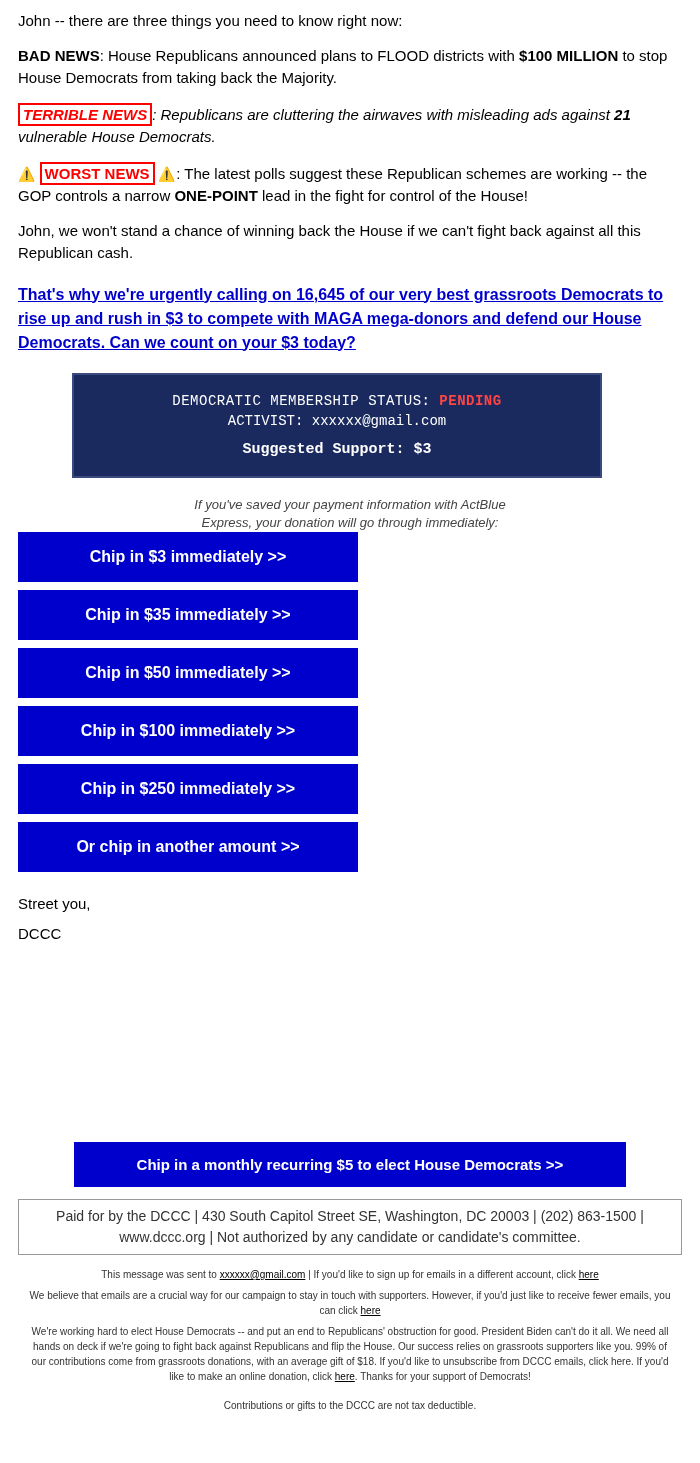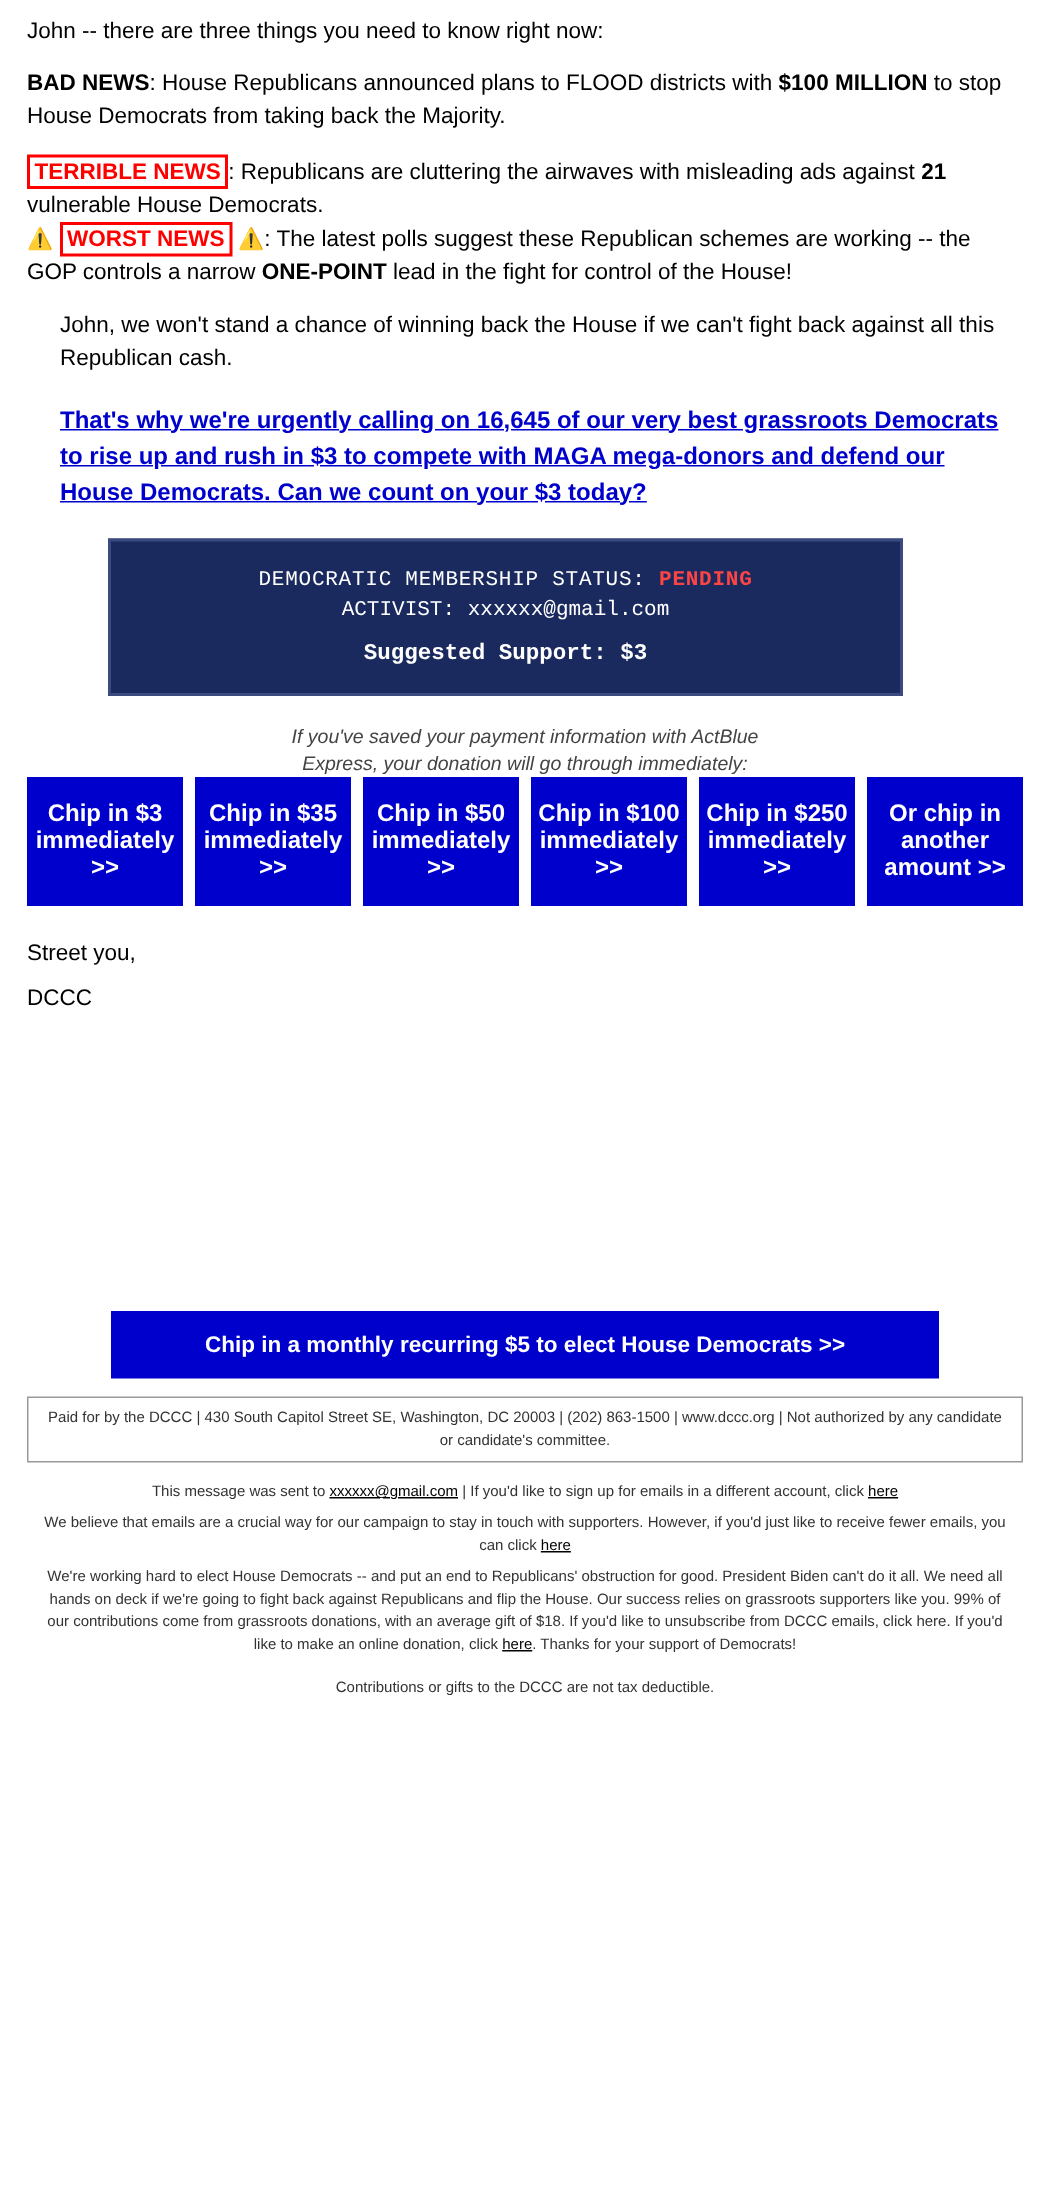--- a/index.html
+++ b/index.html
@@ -21,23 +21,24 @@
     }
     .bad-news-section {
       margin-bottom: 14px;
       font-size: 15px;
       line-height: 1.5;
     }
     .bad-news-label {
       font-weight: bold;
     }
     .terrible-news-section {
-      margin-bottom: 0;
-      font-size: 15px;
-      line-height: 1.5;
+      margin-bottom: 14px;
+      font-size: 15px;
+      line-height: 1.5;
+      font-style: italic;
     }
     .terrible-news-label {
       font-weight: bold;
       border: 2px solid red;
       padding: 1px 3px;
       color: red;
       display: inline;
     }
     .worst-news-section {
       margin-bottom: 12px;
@@ -48,21 +49,20 @@
       font-weight: bold;
       border: 2px solid red;
       padding: 1px 3px;
       color: red;
       display: inline;
     }
     .call-to-action {
       margin-bottom: 18px;
       font-size: 15px;
       line-height: 1.5;
-      margin-left: 22px;
     }
     .call-to-action a {
       color: #0000cc;
       text-decoration: underline;
       font-size: 16px;
       font-weight: bold;
     }
     .membership-box {
       background: #1a2a5e;
       color: #fff;
@@ -92,21 +92,21 @@
     }
     .actblue-note {
       text-align: center;
       font-style: italic;
       font-size: 13px;
       color: #444;
       line-height: 1.4;
     }
     .donation-buttons {
       display: flex;
-      flex-direction: row;
+      flex-direction: column;
       align-items: flex-start;
       gap: 8px;
       margin-bottom: 18px;
     }
     .donate-btn {
       background: #0000cc;
       color: #fff;
       font-weight: bold;
       font-size: 16px;
       padding: 16px 0;
@@ -135,21 +135,21 @@
       font-weight: bold;
       font-size: 15px;
       padding: 14px 20px;
       border: none;
       cursor: pointer;
       display: inline-block;
       width: 552px;
     }
     .paid-for-box {
       border: 1px solid #999;
-      font-size: 10px;
+      font-size: 14px;
       color: #333;
       padding: 6px 10px;
       text-align: center;
       margin: 8px 0;
       line-height: 1.5;
     }
     .footer-messages {
       font-size: 10px;
       color: #333;
       line-height: 1.5;

